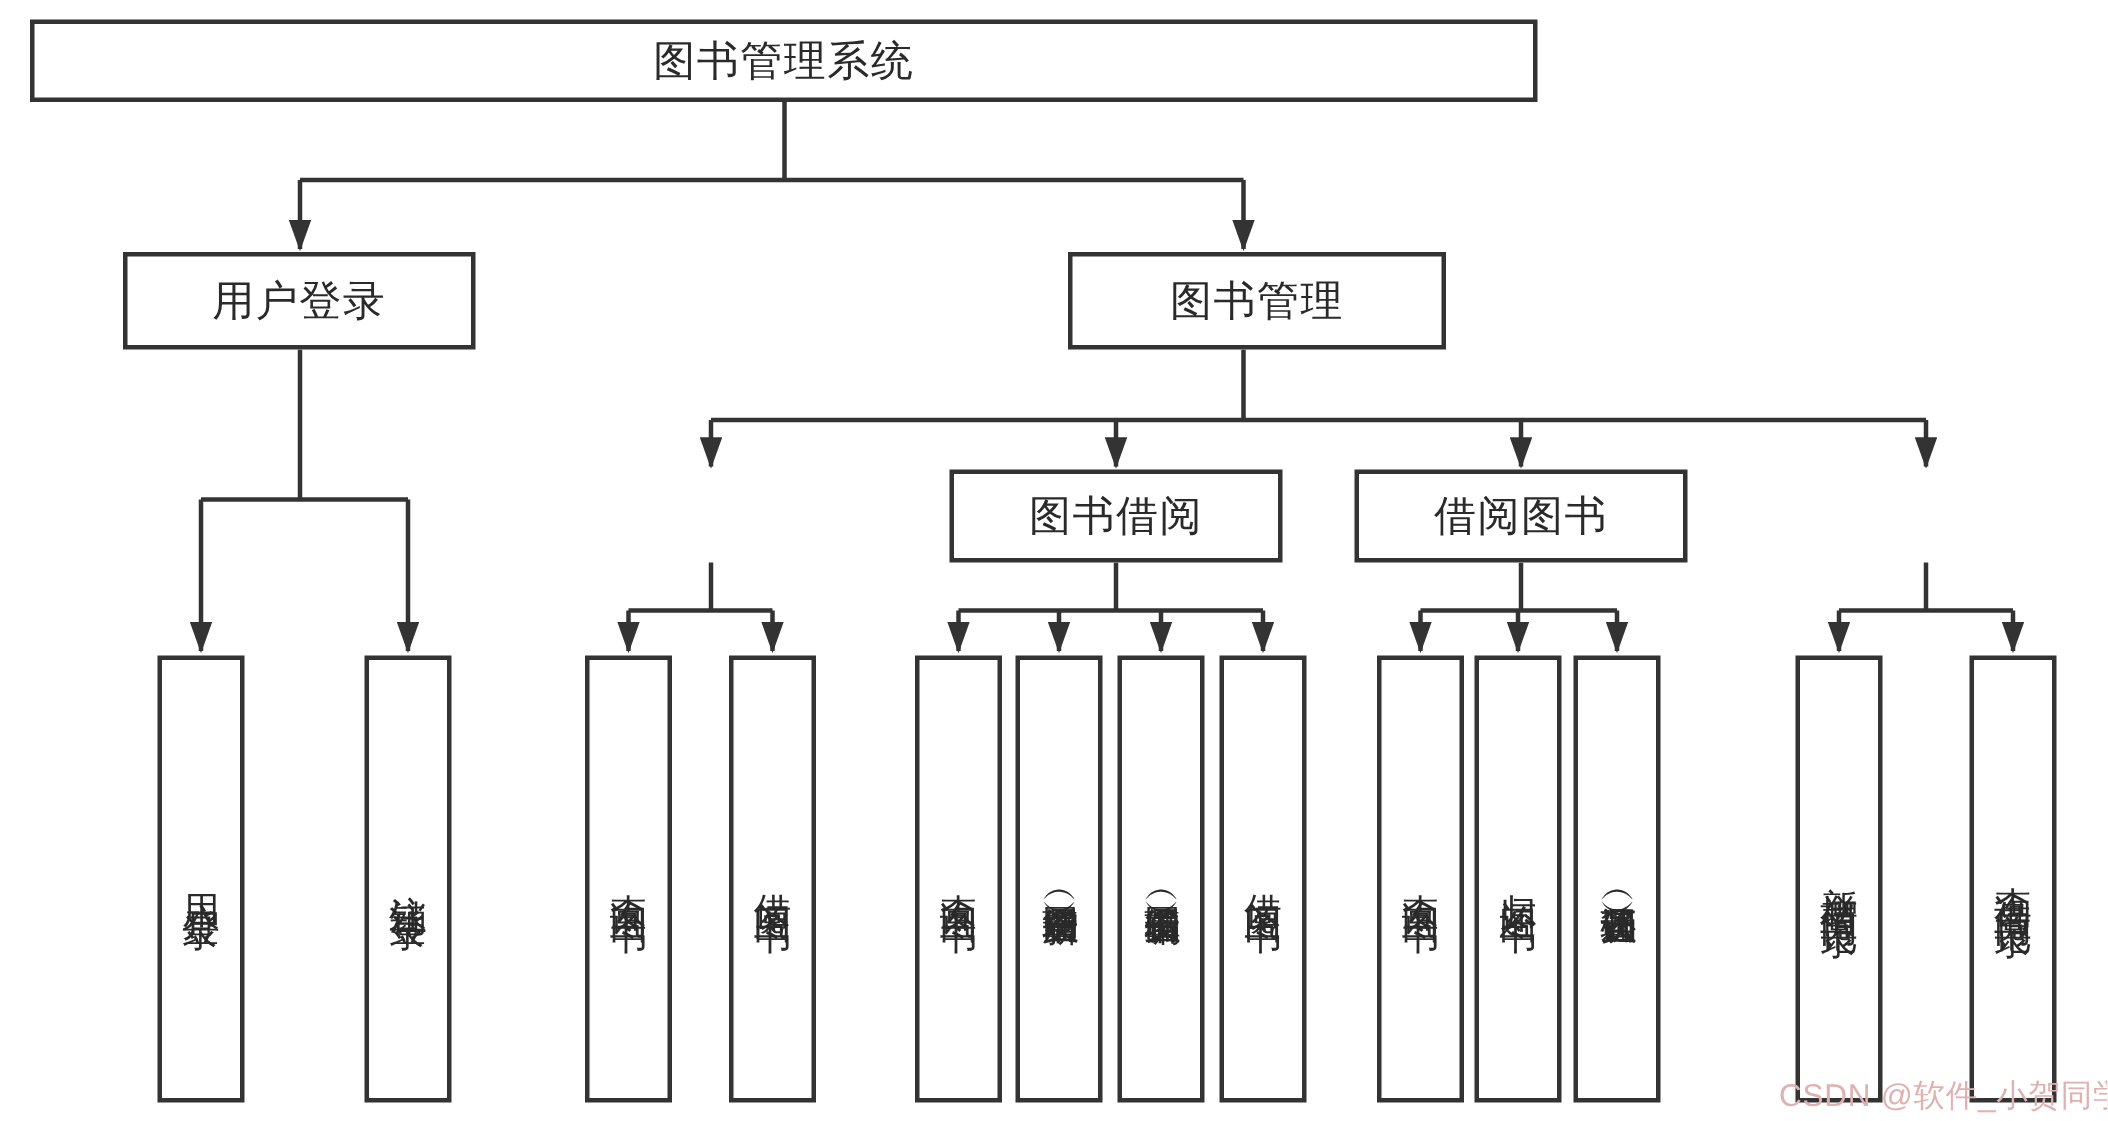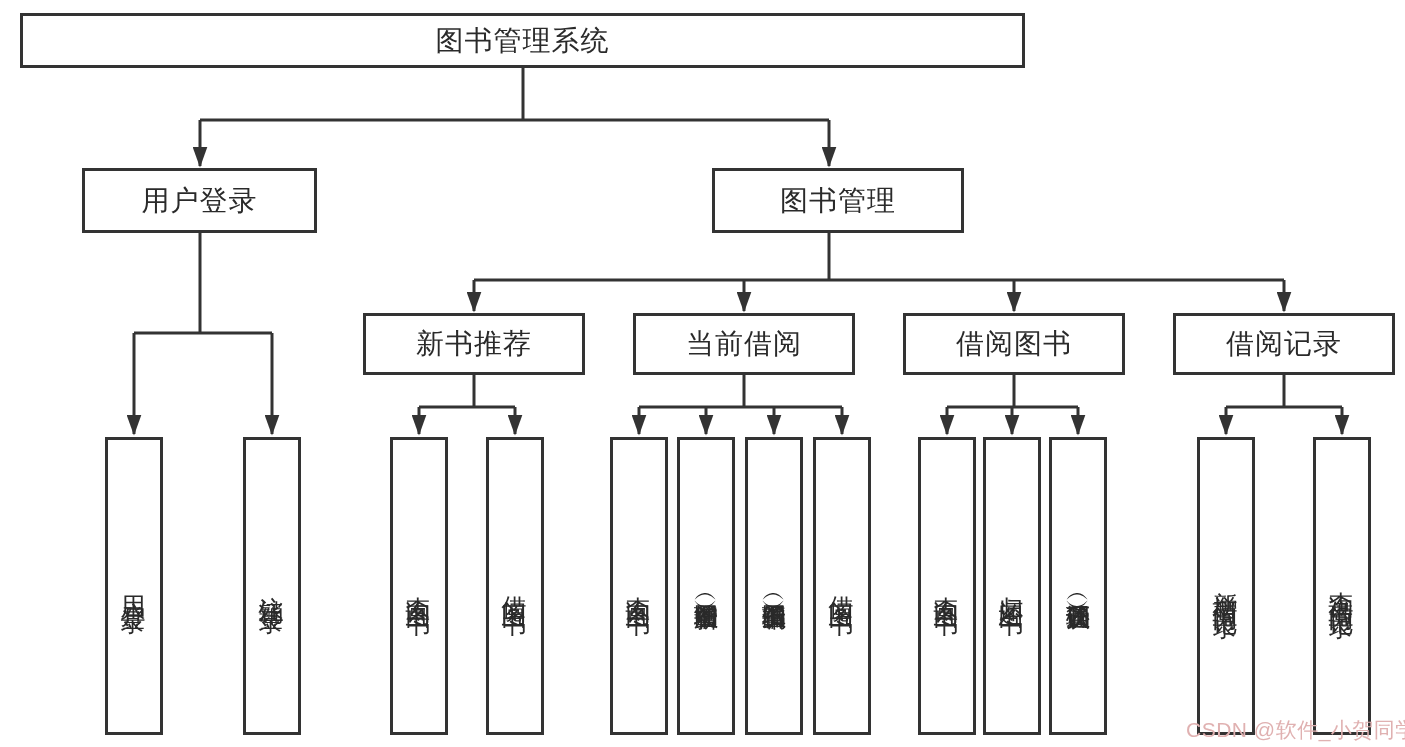--- a/index.html
+++ b/index.html
@@ -128,24 +128,22 @@
       <path d="M1226 407 V434" marker-end="url(#arrow)"></path>
       <path d="M1342 407 V434" marker-end="url(#arrow)"></path>
     </g>
   </svg>
 
   <div class="node h-node" id="n-root">图书管理系统</div>
 
   <div class="node h-node" id="n-login">用户登录</div>
   <div class="node h-node" id="n-mgmt">图书管理</div>
 
-  <div class="node h-node l3" id="n-newbook">新书推荐</div>
-  <div class="node h-node l3" id="n-borrow">当前借阅</div>
+  <div class="node h-node l3" id="n-borrow">图书借阅</div>
   <div class="node h-node l3" id="n-current">借阅图书</div>
-  <div class="node h-node l3" id="n-records">借阅记录</div>
 
   <div class="node v-node" id="lf-login-0">用户登录</div>
   <div class="node v-node" id="lf-login-1">注销登录</div>
 
   <div class="node v-node" id="lf-newbook-0">查询图书</div>
   <div class="node v-node" id="lf-newbook-1">借阅图书</div>
 
   <div class="node v-node" id="lf-borrow-0">查询图书</div>
   <div class="node v-node tight" id="lf-borrow-1">新增图书（管理员）</div>
   <div class="node v-node tight" id="lf-borrow-2">编辑图书（管理员）</div>

